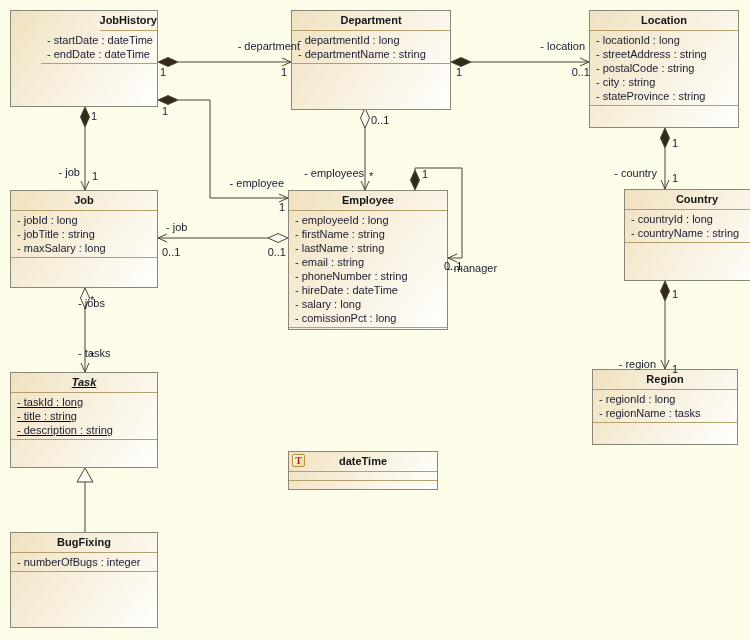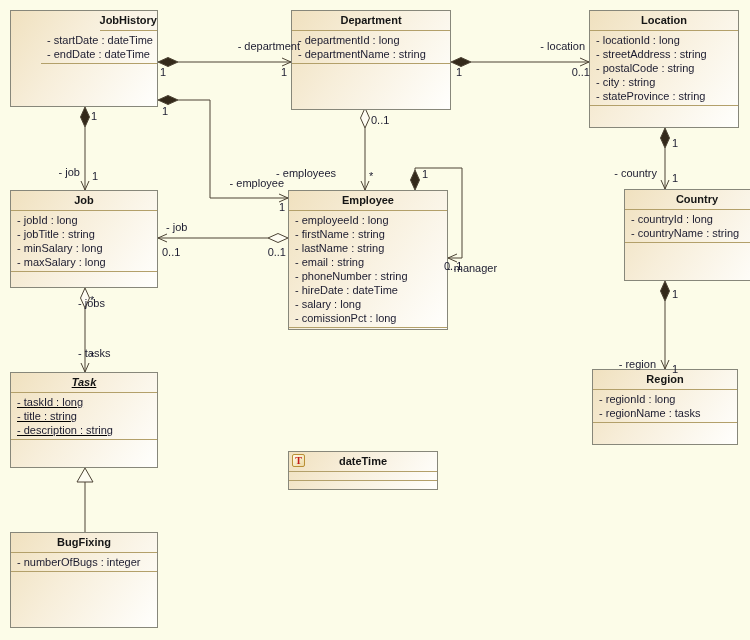--- a/index.html
+++ b/index.html
@@ -120,21 +120,20 @@
         <div class="uml-attr">- city : string</div>
         <div class="uml-attr">- stateProvince : string</div>
       </div>
       <div class="uml-ops"></div>
     </div>
     <div class="uml-class" style="left: 10px; top: 190px; width: 148px; height: 98px;">
       <div class="uml-title"><span class="cname">Job</span></div>
       <div class="uml-attrs">
         <div class="uml-attr">- jobId : long</div>
         <div class="uml-attr">- jobTitle : string</div>
-        <div class="uml-attr">- minSalary : long</div>
         <div class="uml-attr">- maxSalary : long</div>
       </div>
       <div class="uml-ops"></div>
     </div>
     <div class="uml-class" style="left: 288px; top: 190px; width: 160px; height: 140px;">
       <div class="uml-title"><span class="cname">Employee</span></div>
       <div class="uml-attrs">
         <div class="uml-attr">- employeeId : long</div>
         <div class="uml-attr">- firstName : string</div>
         <div class="uml-attr">- lastName : string</div>
@@ -189,21 +188,21 @@
     <span class="wire-label end" style="left: 585px; top: 40px; text-align: right;">- location</span>
     <span class="wire-label" style="left: 456px; top: 66px;">1</span>
     <span class="wire-label end" style="left: 590px; top: 66px;">0..1</span>
     <span class="wire-label" style="left: 91px; top: 110px;">1</span>
     <span class="wire-label end" style="left: 80px; top: 166px;">- job</span>
     <span class="wire-label" style="left: 92px; top: 170px;">1</span>
     <span class="wire-label" style="left: 162px; top: 105px;">1</span>
     <span class="wire-label end" style="left: 284px; top: 177px;">- employee</span>
     <span class="wire-label" style="left: 279px; top: 201px;">1</span>
     <span class="wire-label" style="left: 371px; top: 114px;">0..1</span>
-    <span class="wire-label end" style="left: 336px; top: 167px; text-align: right;">- employees</span>
+    <span class="wire-label end" style="left: 364px; top: 167px; text-align: right;">- employees</span>
     <span class="wire-label" style="left: 369px; top: 170px;">*</span>
     <span class="wire-label" style="left: 422px; top: 168px;">1</span>
     <span class="wire-label" style="left: 447px; top: 238px; margin-top: 24px;">- manager</span>
     <span class="wire-label" style="left: 444px; top: 260px;">0..1</span>
     <span class="wire-label" style="left: 166px; top: 221px;">- job</span>
     <span class="wire-label" style="left: 162px; top: 246px;">0..1</span>
     <span class="wire-label end" style="left: 286px; top: 246px;">0..1</span>
     <span class="wire-label" style="left: 78px; top: 297px;">- jobs</span>
     <span class="wire-label" style="left: 90px; top: 294px;">*</span>
     <span class="wire-label" style="left: 78px; top: 347px;">- tasks</span>

